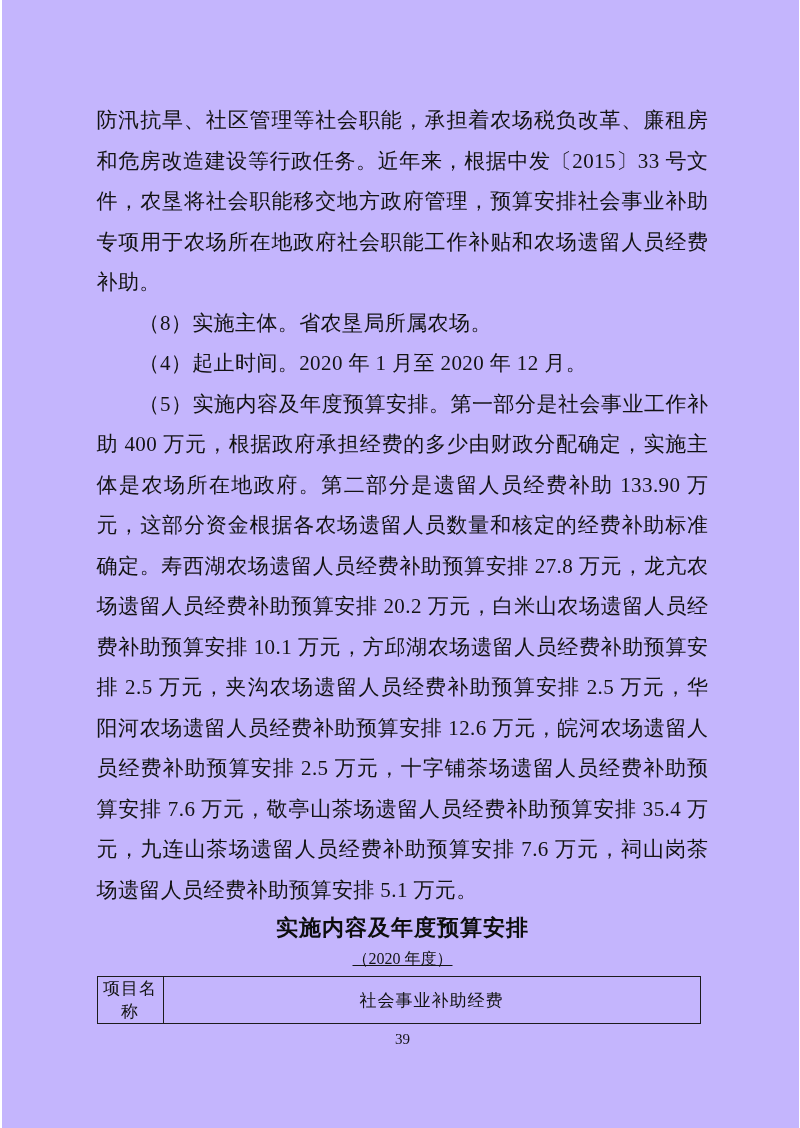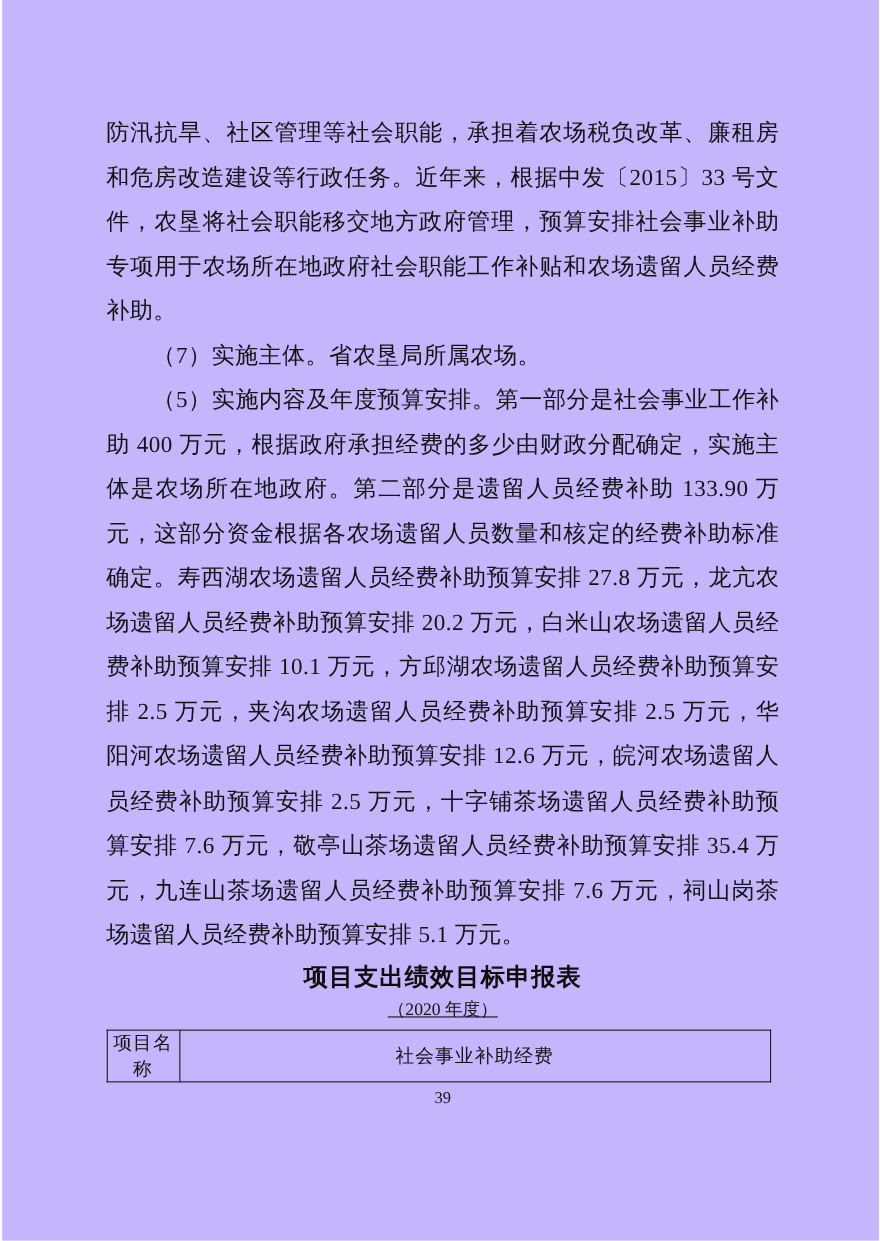--- a/index.html
+++ b/index.html
@@ -77,27 +77,28 @@
   }
 </style>
 </head>
 <body>
 
 <div class="page">
   <div class="content">
 
     <p class="para">防汛抗旱、社区管理等社会职能，承担着农场税负改革、廉租房和危房改造建设等行政任务。近年来，根据中发〔2015〕33 号文件，农垦将社会职能移交地方政府管理，预算安排社会事业补助专项用于农场所在地政府社会职能工作补贴和农场遗留人员经费补助。</p>
 
-    <p class="para indent">（7）实施主体。省农垦局所属农场。</p>
+    <p class="para indent">（8）实施主体。省农垦局所属农场。</p>
 
+    <p class="para indent">（4）起止时间。2020 年 1 月至 2020 年 12 月。</p>
 
     <p class="para indent">（5）实施内容及年度预算安排。第一部分是社会事业工作补助 400 万元，根据政府承担经费的多少由财政分配确定，实施主体是农场所在地政府。第二部分是遗留人员经费补助 133.90 万元，这部分资金根据各农场遗留人员数量和核定的经费补助标准确定。寿西湖农场遗留人员经费补助预算安排 27.8 万元，龙亢农场遗留人员经费补助预算安排 20.2 万元，白米山农场遗留人员经费补助预算安排 10.1 万元，方邱湖农场遗留人员经费补助预算安排 2.5 万元，夹沟农场遗留人员经费补助预算安排 2.5 万元，华阳河农场遗留人员经费补助预算安排 12.6 万元，皖河农场遗留人员经费补助预算安排 2.5 万元，十字铺茶场遗留人员经费补助预算安排 7.6 万元，敬亭山茶场遗留人员经费补助预算安排 35.4 万元，九连山茶场遗留人员经费补助预算安排 7.6 万元，祠山岗茶场遗留人员经费补助预算安排 5.1 万元。</p>
 
 
-    <div class="table-title">项目支出绩效目标申报表</div>
+    <div class="table-title">实施内容及年度预算安排</div>
 
     <div class="table-subtitle">（2020 年度）</div>
 
     <table class="target-table">
       <tbody>
         <tr>
           <td class="hdr">项目名称</td>
           <td class="val">社会事业补助经费</td>
         </tr>
       </tbody>

